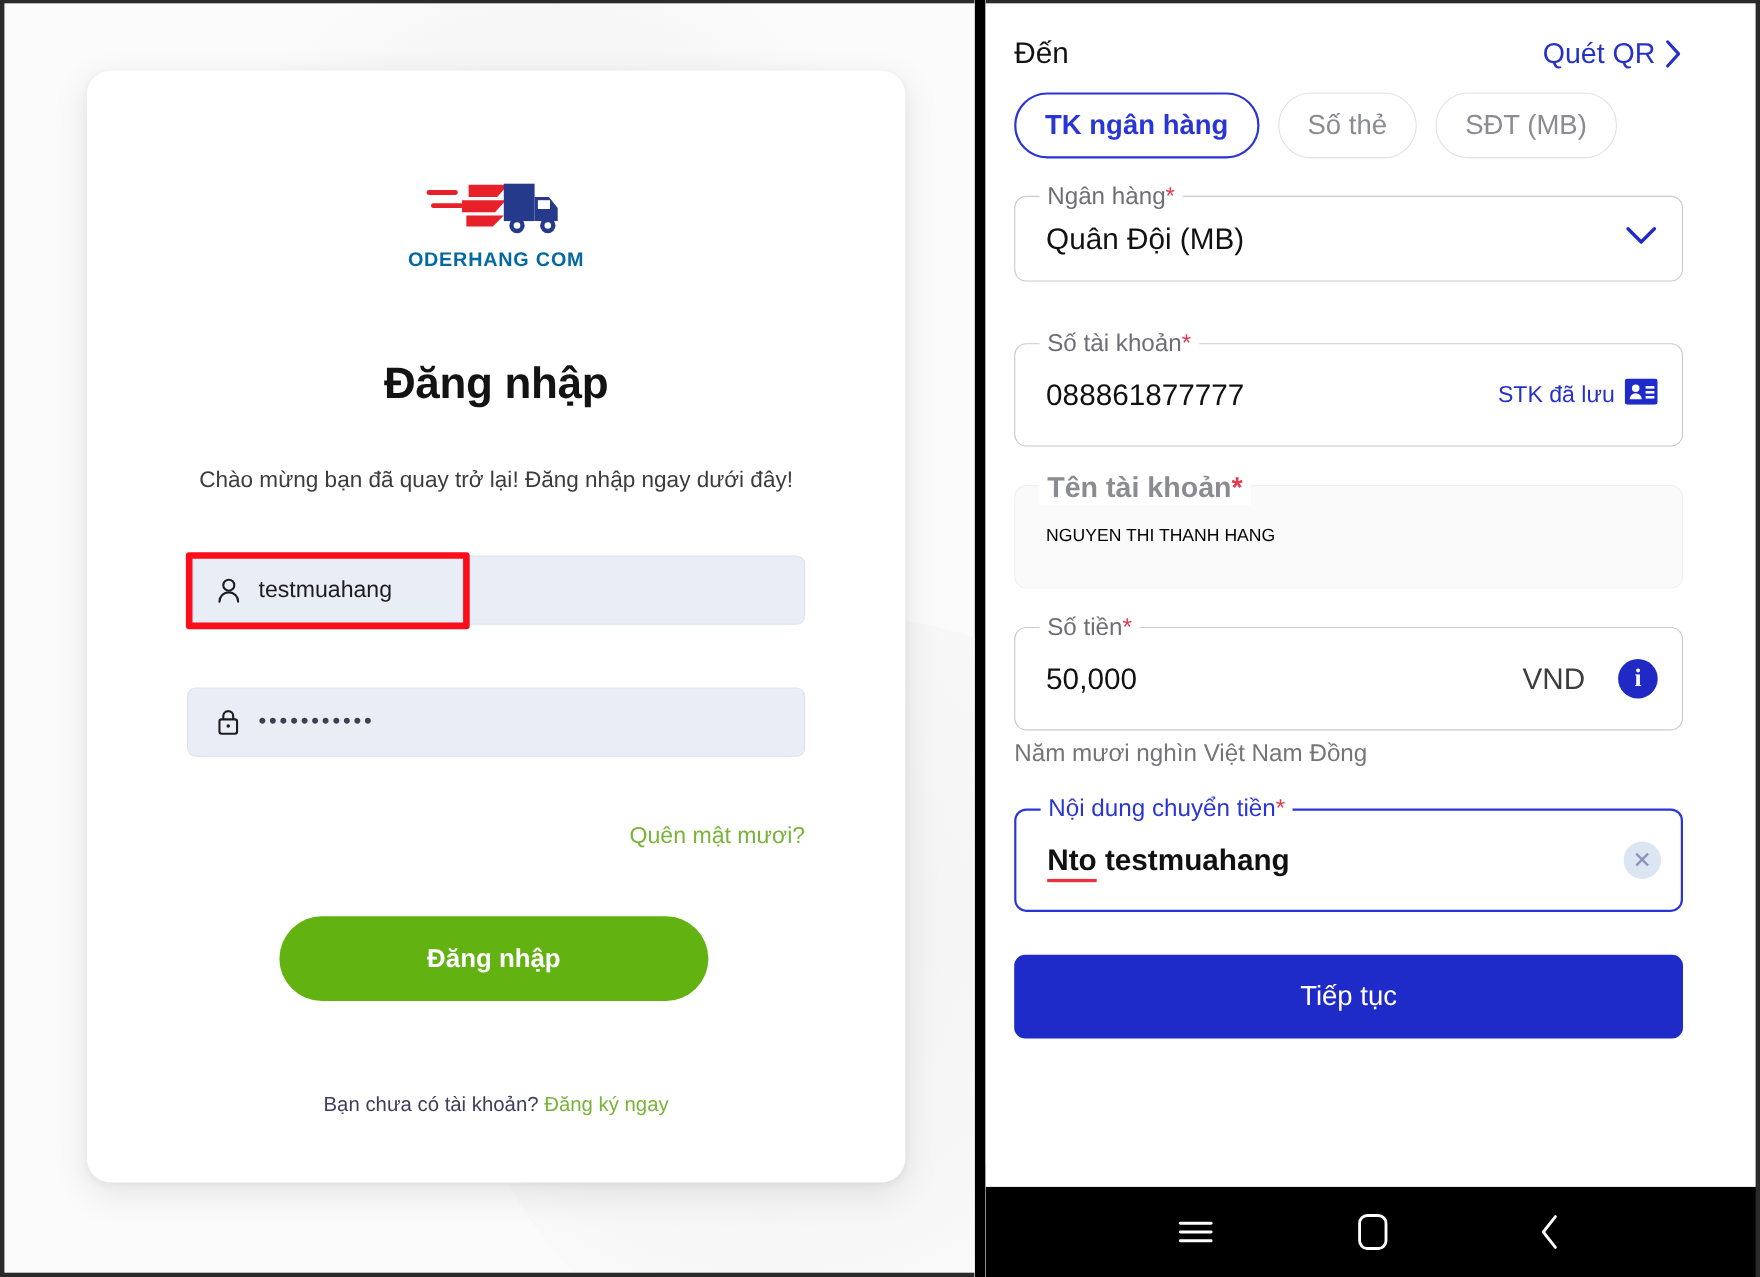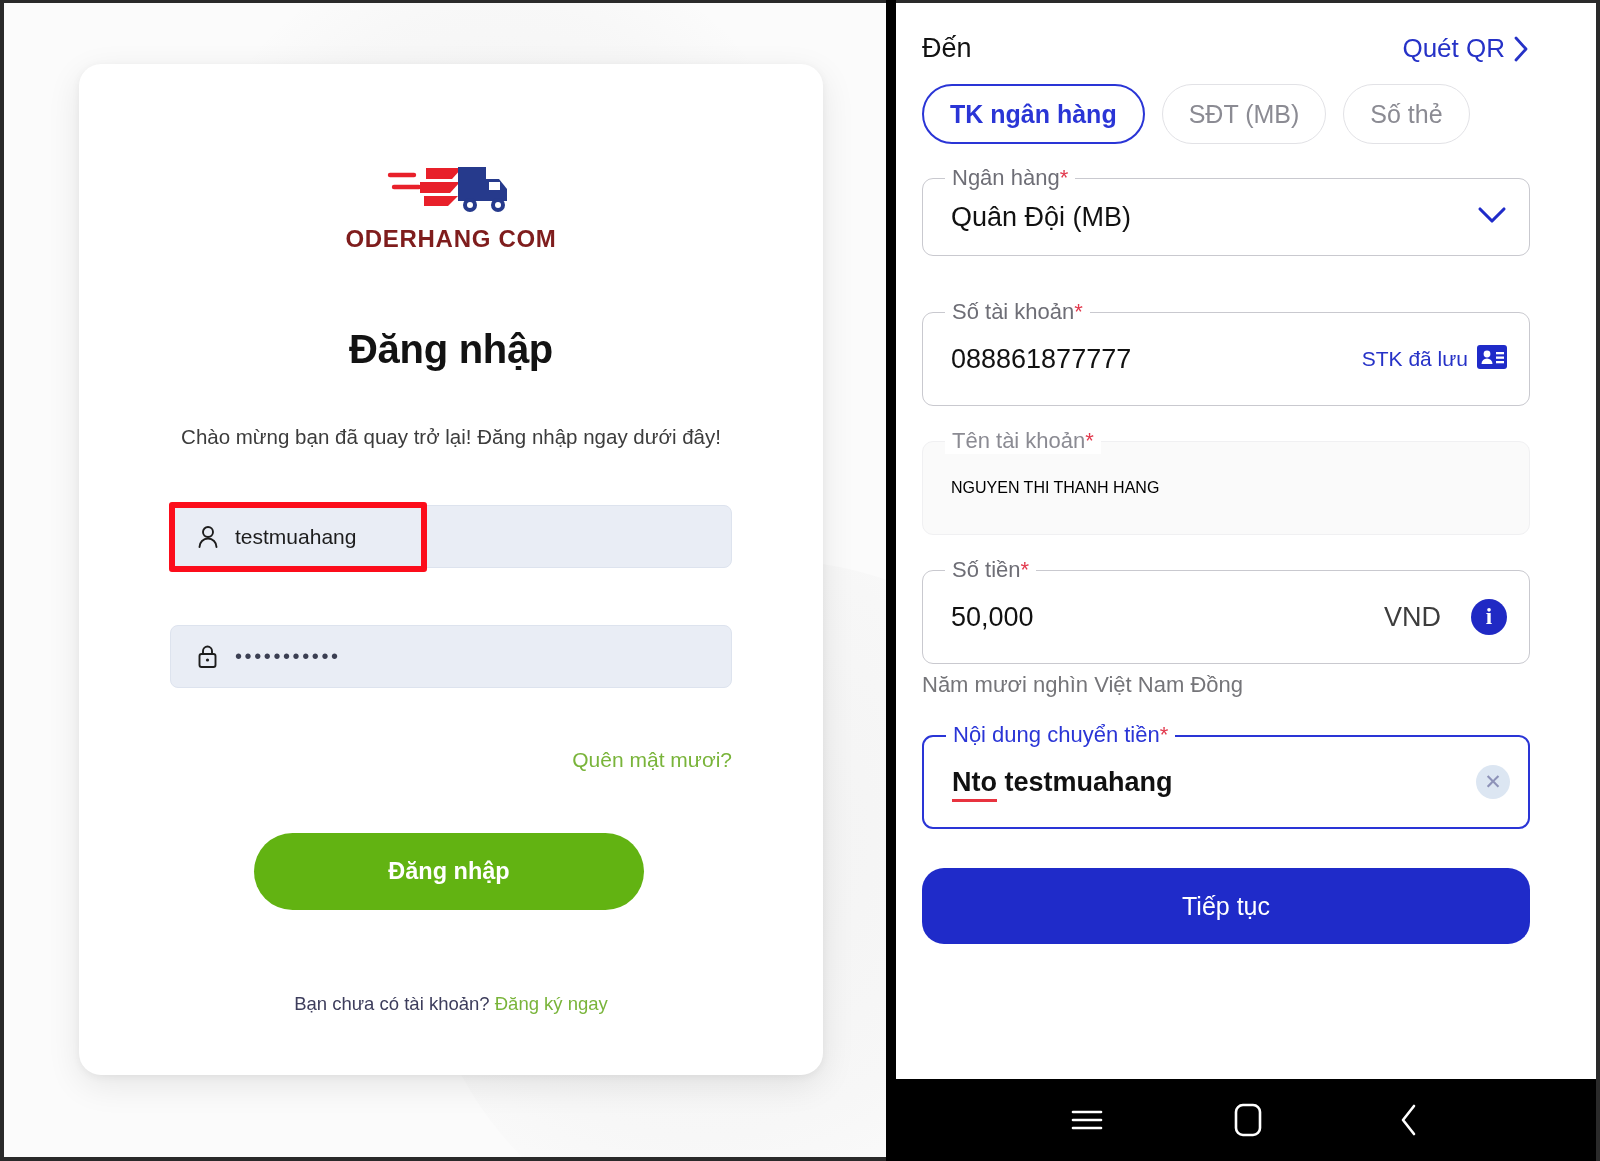--- a/index.html
+++ b/index.html
@@ -71,22 +71,22 @@
   }
 
   
   #logo-block {
     position: absolute; left: 0; top: 98px;
     width: 744px; text-align: center;
   }
   #logo-mark { display: inline-block; }
   #logo-text {
     margin-top: 7px;
-    color: #7f1d1d;
-    font-size: 24px;
+    color: #0369a1;
+    font-size: 18px;
     font-weight: bold;
     letter-spacing: 0.7px;
     font-family: "Liberation Sans", sans-serif;
   }
 
   #login-title {
     position: absolute; left: 0; top: 263px;
     width: 744px; text-align: center;
     font-size: 40px; font-weight: bold; color: #131313;
     letter-spacing: -0.3px;
@@ -251,21 +251,21 @@
   #name-field {
     position: absolute;
     left: 26px; top: 441px; width: 608px; height: 94px;
     background: #fafafa;
     border: 1px solid #f0f0f2;
     border-radius: 11px;
   }
   #name-field .legend {
     position: absolute; top: -14px; left: 22px;
     background: #ffffff; padding: 0 7px;
-    font-size: 22px; color: #8b8b93;
+    font-size: 26px; color: #8b8b93; font-weight: bold;
   }
   #name-field .legend .req { color: #e23a4e; }
   #name-field .ofield-inner { padding-left: 28px; }
 
   #amount-field { top: 570px; height: 94px; }
   #amount-field .ofield-inner { justify-content: space-between; }
   #amount-right {
     display: flex; align-items: center; gap: 30px;
   }
   #amount-currency { font-size: 27px; color: #3d3d3d; }
@@ -304,21 +304,21 @@
     background: #dce6f2;
     display: flex; align-items: center; justify-content: center;
     color: #8d92b8; font-size: 21px;
   }
 
   #continue-button {
     position: absolute;
     left: 26px; top: 868px;
     width: 608px; height: 76px;
     background: #1f2bc9;
-    border-radius: 22px;
+    border-radius: 10px;
     color: #ffffff;
     font-size: 25px;
     display: flex; align-items: center; justify-content: center;
     border: none;
     font-family: "Liberation Sans", sans-serif;
   }
 
   #navbar {
     position: absolute;
     left: 0; bottom: 0;
@@ -426,22 +426,22 @@
           <span class="chev">
             <svg width="17" height="28" viewBox="0 0 17 28">
               <path d="M3 3 L13 14 L3 25" fill="none" stroke="#2632c7" stroke-width="2.8" stroke-linecap="round" stroke-linejoin="round"></path>
             </svg>
           </span>
         </span>
       </div>
 
       <div id="tab-row">
         <div class="tab-chip active">TK ngân hàng</div>
+        <div class="tab-chip inactive">Số thẻ</div>
         <div class="tab-chip inactive">SĐT (MB)</div>
-        <div class="tab-chip inactive">Số thẻ</div>
       </div>
 
       <div class="ofield" id="bank-field">
         <span class="legend"><span>Ngân hàng</span><span class="req">*</span></span>
         <div class="ofield-inner">
           <span class="val">Quân Đội (MB)</span>
           <span>
             <svg width="30" height="19" viewBox="0 0 30 19">
               <path d="M3 3 L15 15 L27 3" fill="none" stroke="#1f2bc9" stroke-width="3.1" stroke-linecap="round" stroke-linejoin="round"></path>
             </svg>

